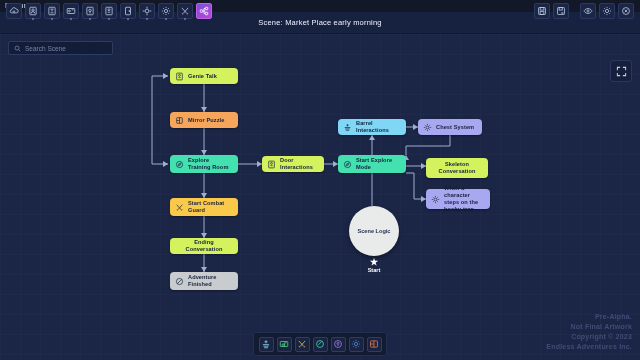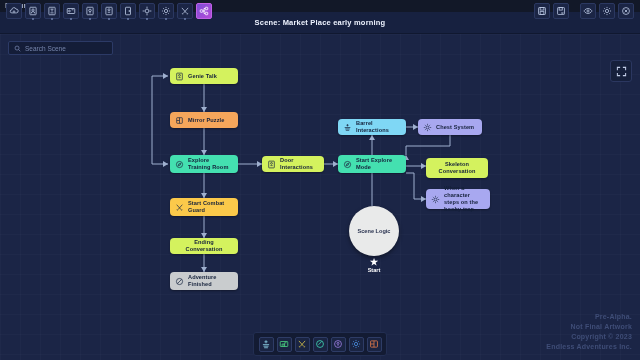--- a/index.html
+++ b/index.html
@@ -41,21 +41,21 @@
   }
   .tbtn .dot {
     position:absolute; bottom:-2px; left:50%; transform:translateX(-50%);
     width:2px;height:2px;background:#6d7ca8;border-radius:50%;
   }
   .tbtn { position: relative; }
 
   .scene-title {
     position: absolute; left: 0; top: 12px; width: 640px; height: 22px;
     line-height: 22px; text-align: center;
-    color: #eef3ff; font-size: 7.5px; font-weight: bold; letter-spacing: .2px;
+    color: #eef3ff; font-size: 7.5px; font-weight: normal; letter-spacing: .2px;
     pointer-events: none;
   }
 
   .tg-right { right: 6px; top: 3px; }
   .tg-right2 { right: 6px; top: 40px; }
   .sep { width: 5px; }
 
   
   .search-wrap {
     position: absolute; left: 8px; top: 41px;

